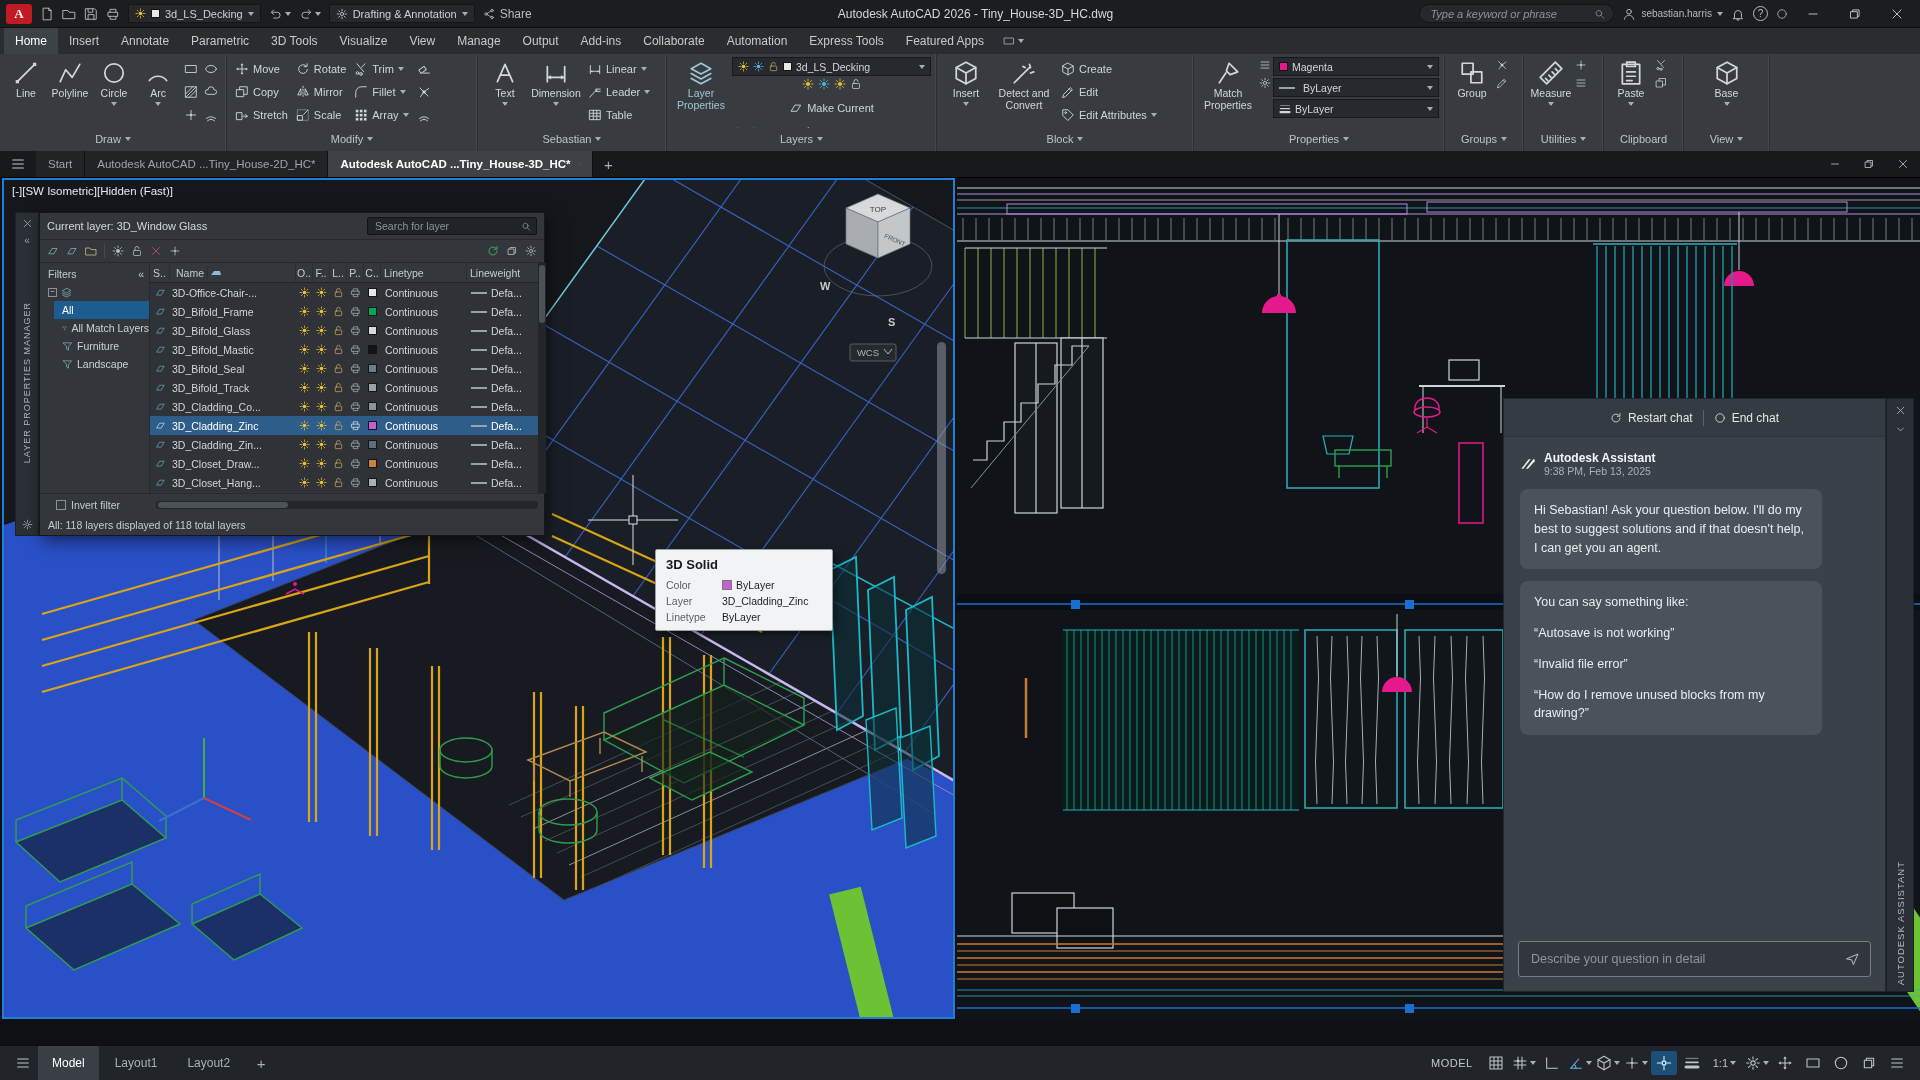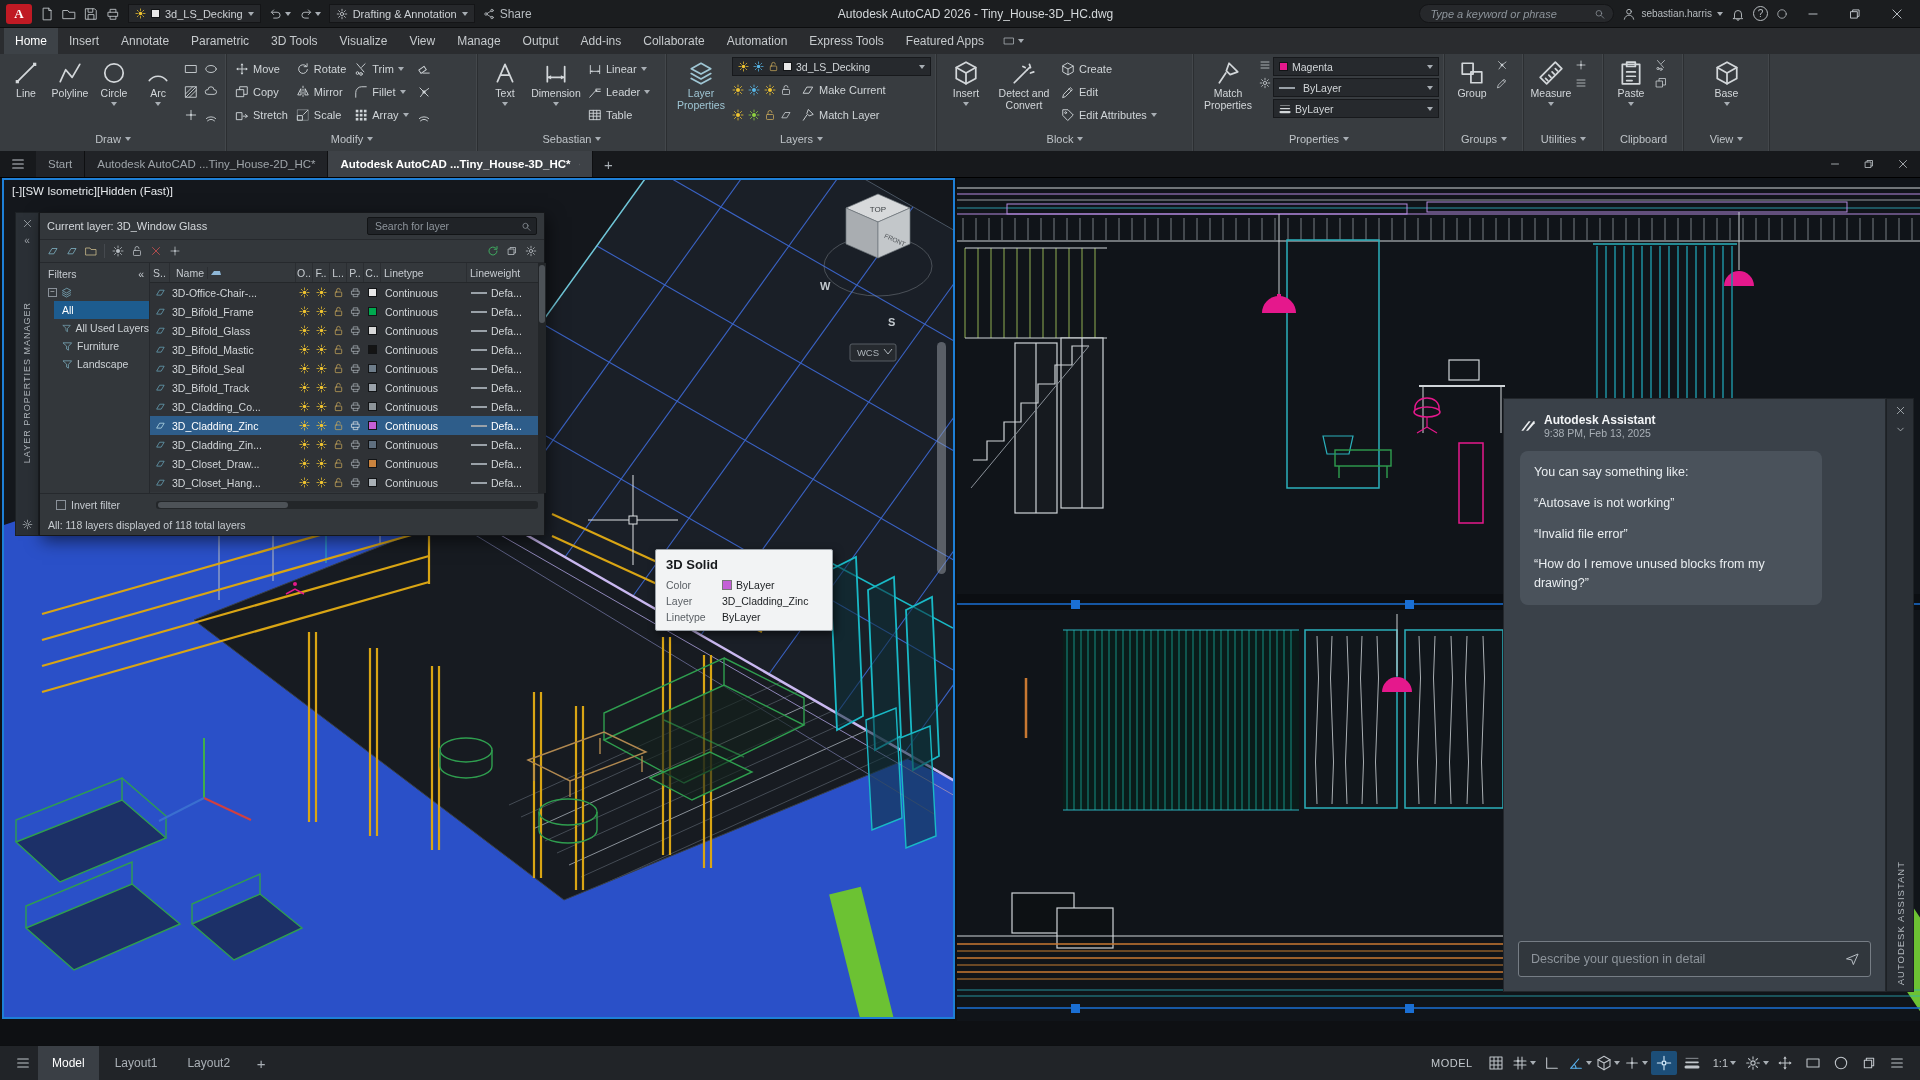--- a/index.html
+++ b/index.html
@@ -738,21 +738,21 @@
             <svg class="ic i11" style="color:#58b7e8">
                 <use href="#s-sun"></use>
               </svg>
             <svg class="ic i11 lock">
                 <use href="#s-lock"></use>
               </svg>
             <span class="sw" style="background:#e8e8e8"></span>
             <span class="grow">3d_LS_Decking</span>
             <span class="caret"></span>
           </div>
-          <div style="display:flex;align-items:center;gap:6px;">
+          <div style="display:flex;align-items:center;gap:6px;flex-direction:column;">
             <span style="display:flex;gap:4px;color:#c8cdd1;">
               <svg class="ic i12 sun">
                   <use href="#s-sun"></use>
                 </svg>
               <svg class="ic i12" style="color:#58b7e8">
                   <use href="#s-sun"></use>
                 </svg>
               <svg class="ic i12 sun">
                   <use href="#s-sun"></use>
                 </svg>
@@ -1383,21 +1383,21 @@
                 <use href="#s-layers"></use>
               </svg>
           </div>
           <div class="tr-row sel" style="margin-left:14px">
             <span>All</span>
           </div>
           <div class="tr-row child">
             <svg class="ic i11" style="color:#7fb2c4">
                 <use href="#s-funnel"></use>
               </svg>
-            <span>All Used Layers</span>
+            <span>All Match Layers</span>
           </div>
           <div class="tr-row child">
             <svg class="ic i11" style="color:#7fb2c4">
                 <use href="#s-funnel"></use>
               </svg>
             <span>Furniture</span>
           </div>
           <div class="tr-row child">
             <svg class="ic i11" style="color:#7fb2c4">
                 <use href="#s-funnel"></use>
@@ -1850,29 +1850,47 @@
         </div>
       <div class="tt-row">
           <span class="l">Linetype</span>
           <span>ByLayer</span>
         </div>
     </div>
 
   </div>
 
   <div class="chat">
+    <div class="chat-head">
+      <span class="chat-hbtn">
+        <svg class="ic i12">
+            <use href="#s-refresh"></use>
+          </svg>
+        <span>Restart chat</span>
+      </span>
+      <span class="vdiv"></span>
+      <span class="chat-hbtn">
+        <svg class="ic i12">
+            <use href="#s-circle2"></use>
+          </svg>
+        <span>End chat</span>
+      </span>
+    </div>
     <div class="chat-body">
       <div class="chat-meta">
         <svg class="ic i16" style="color:#eceff1">
             <use href="#s-adsk"></use>
           </svg>
         <div>
           <div class="nm">Autodesk Assistant</div>
           <div class="tm">9:38 PM, Feb 13, 2025</div>
         </div>
+      </div>
+      <div class="bubble">
+        <p>Hi Sebastian! Ask your question below. I'll do my best to suggest solutions and if that doesn't help, I can get you an agent.</p>
       </div>
       <div class="bubble">
         <p>You can say something like:</p>
         <p>“Autosave is not working”</p>
         <p>“Invalid file error”</p>
         <p>“How do I remove unused blocks from my drawing?”</p>
       </div>
     </div>
     <div class="chat-inrow">
       <div class="chat-input">

